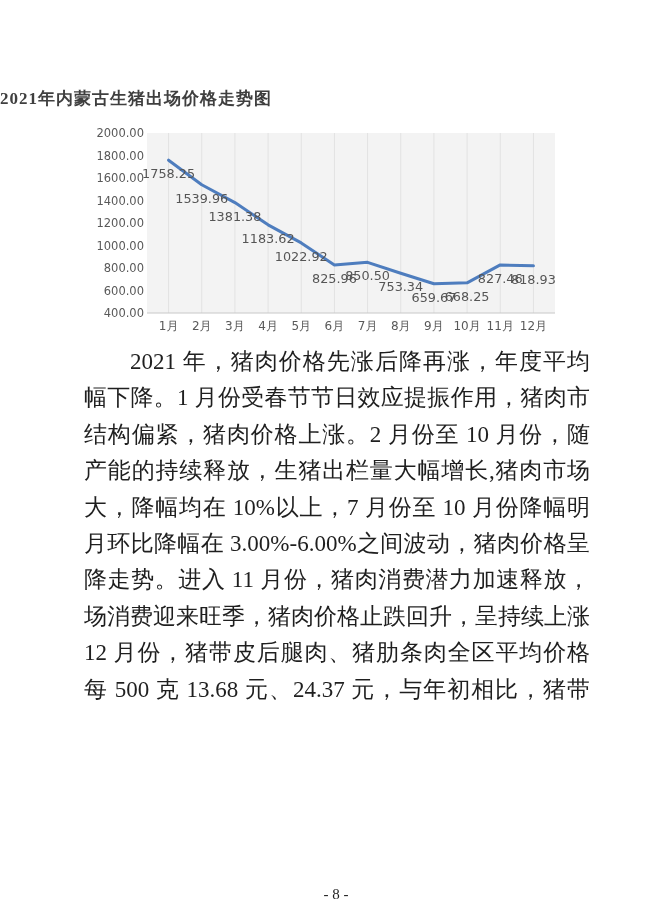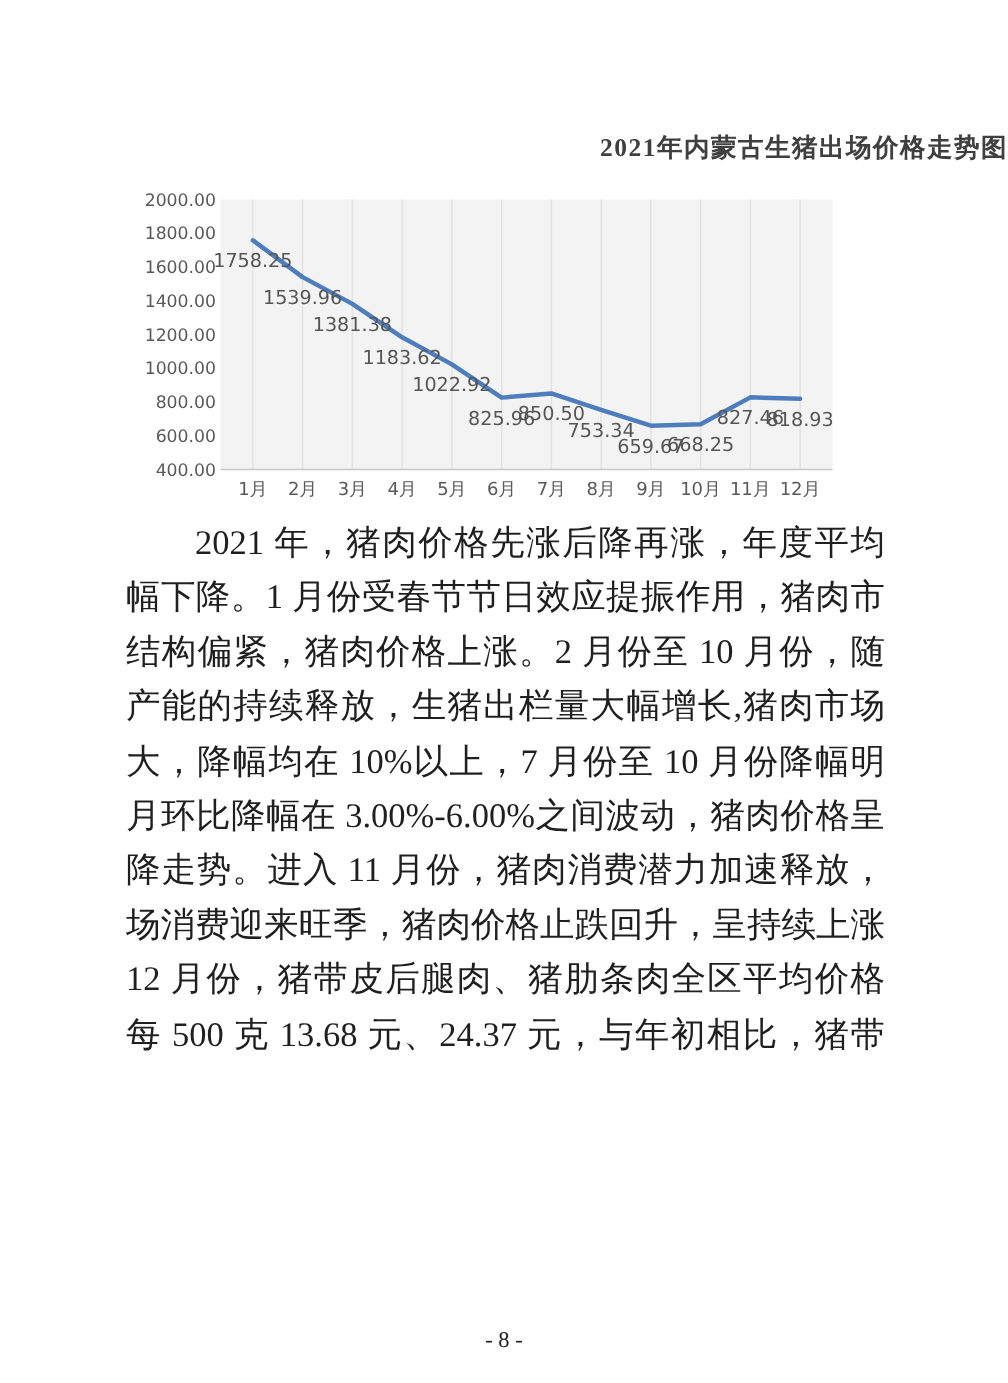--- a/index.html
+++ b/index.html
@@ -9,21 +9,21 @@
     height: 922px;
     background: #ffffff;
     overflow: hidden;
     font-family: "Liberation Serif", "DejaVu Serif", serif;
   }
   .chart-title {
     position: absolute;
     top: 87px;
     left: 0;
     width: 672px;
-    text-align: right;
+    text-align: left;
     font-size: 17px;
     font-weight: bold;
     color: #3f3f3f;
     letter-spacing: 1px;
     font-family: "Liberation Serif", "DejaVu Serif", serif;
   }
   .chart-svg {
     position: absolute;
     top: 123px;
     left: 95px;

